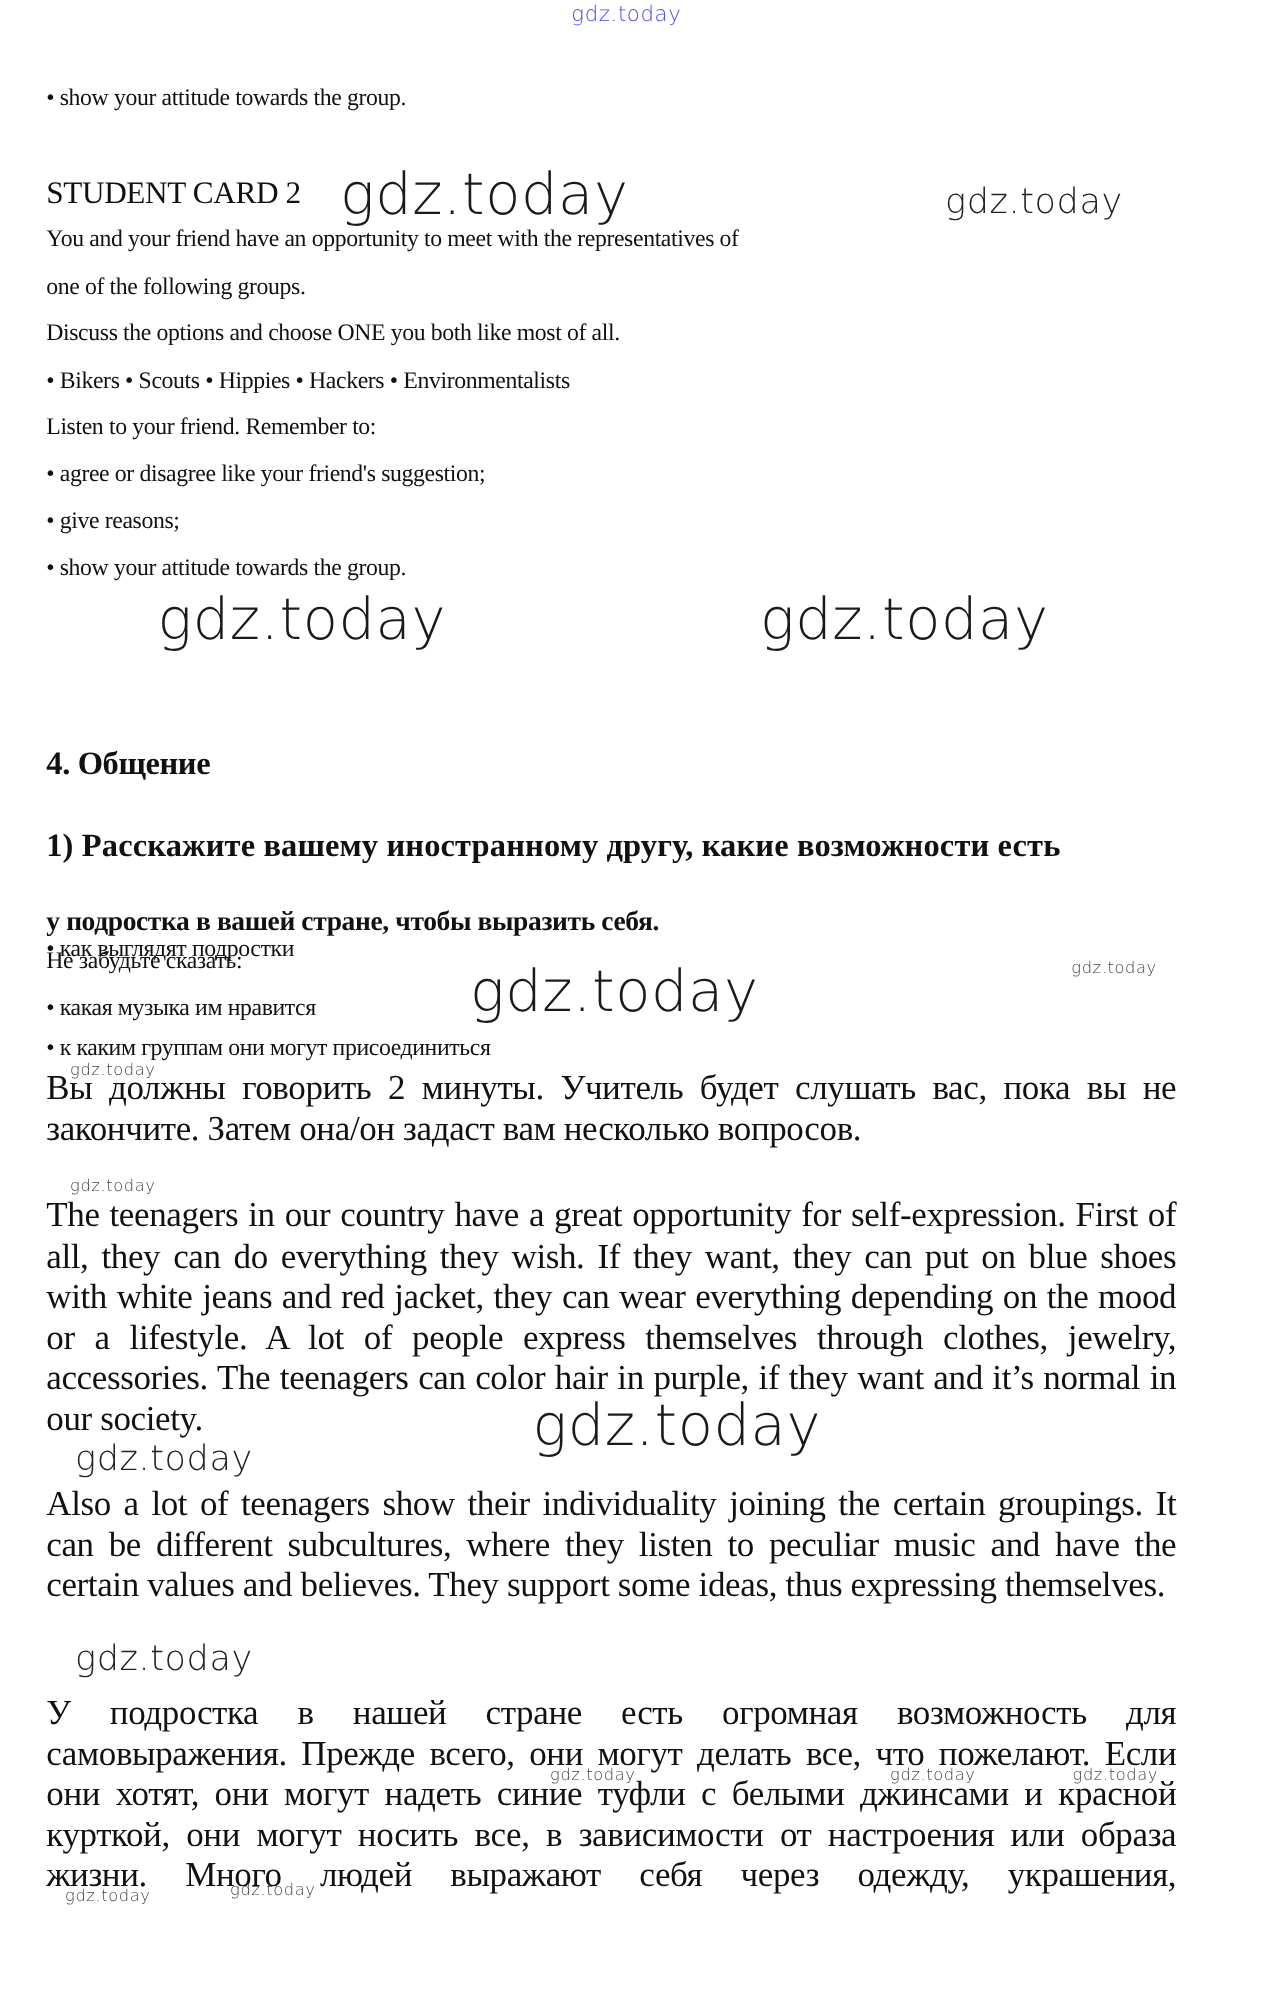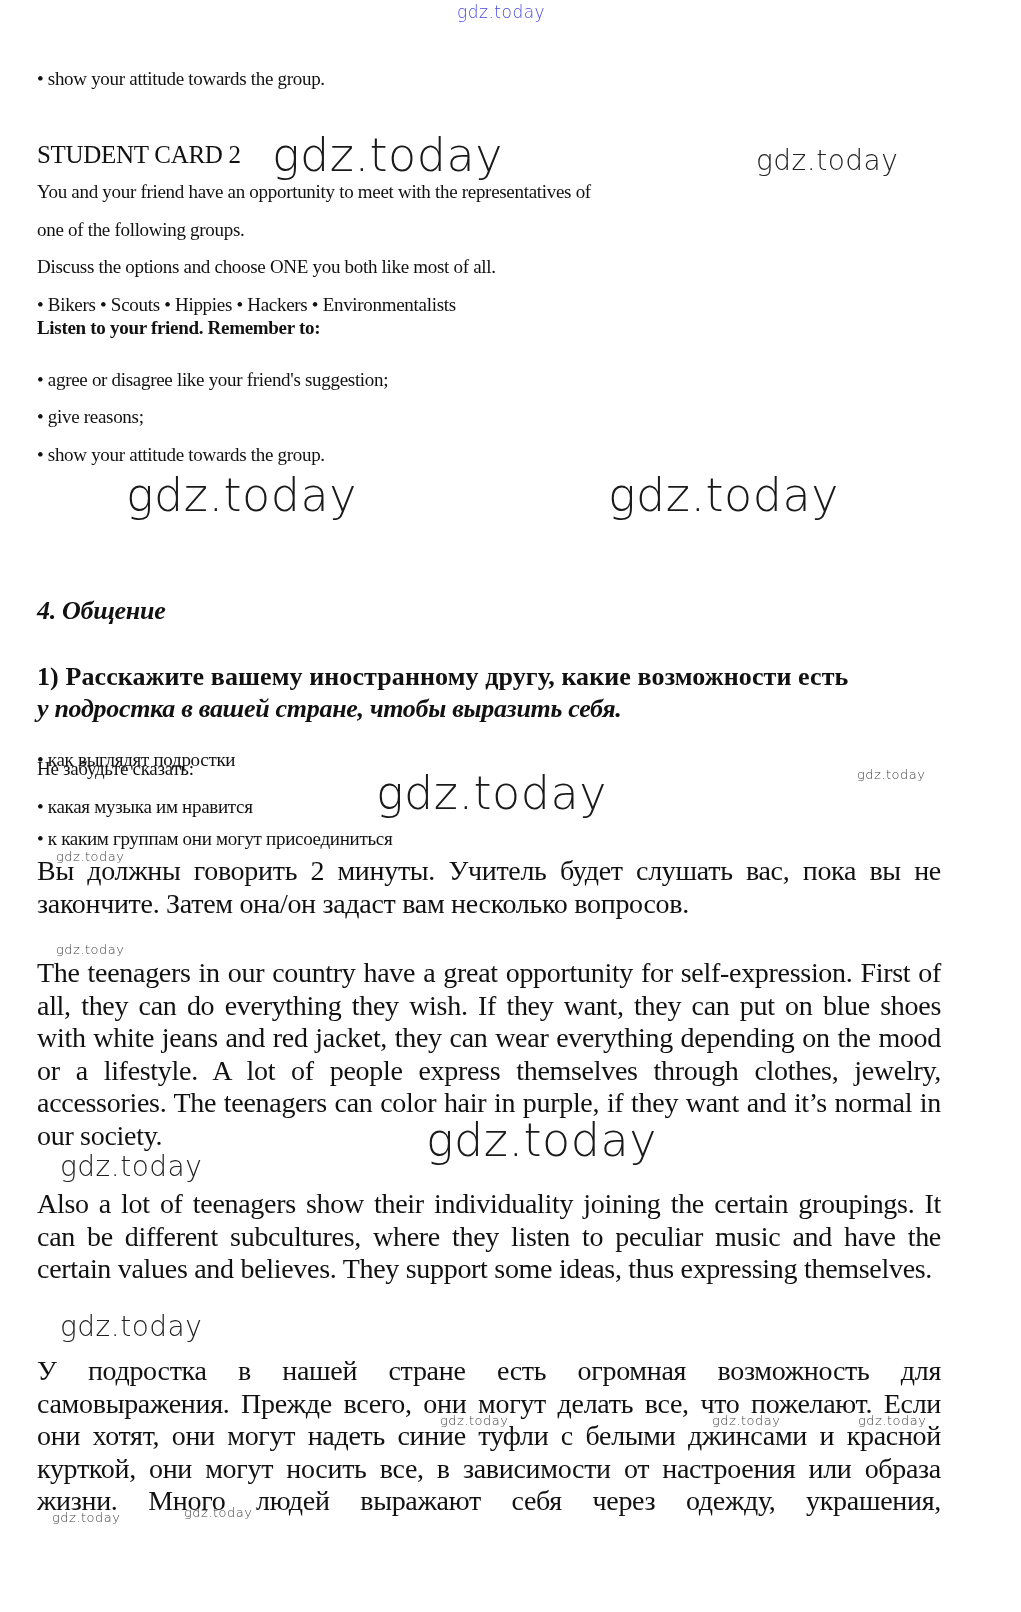--- a/index.html
+++ b/index.html
@@ -48,28 +48,28 @@
 <div class="wm small" style="left:52px; top:1511px;">gdz.today</div>
 <div class="wm small" style="left:184px; top:1506px;">gdz.today</div>
 
 <div class="line" style="top:62px;">• show your attitude towards the group.</div>
 
 <div class="line" style="top:138px; font-size:25px;">STUDENT CARD 2</div>
 <div class="line" style="top:175px;">You and your friend have an opportunity to meet with the representatives of</div>
 <div class="line" style="top:213px;">one of the following groups.</div>
 <div class="line" style="top:250px;">Discuss the options and choose ONE you both like most of all.</div>
 <div class="line" style="top:288px;">• Bikers • Scouts • Hippies • Hackers • Environmentalists</div>
-<div class="line" style="top:311px;font-weight:bold;">Listen to your friend. Remember to:</div>
+<div class="line" style="top:325px;">Listen to your friend. Remember to:</div>
 <div class="line" style="top:363px;">• agree or disagree like your friend's suggestion;</div>
 <div class="line" style="top:400px;">• give reasons;</div>
 <div class="line" style="top:438px;">• show your attitude towards the group.</div>
 
-<div class="line bold" style="top:594px; font-size:26px;font-style:italic;">4. Общение</div>
+<div class="line bold" style="top:594px; font-size:26px;">4. Общение</div>
 <div class="line bold" style="top:660px; font-size:26px; letter-spacing:0.1px;">1) Расскажите вашему иностранному другу, какие возможности есть</div>
-<div class="line bold" style="top:692px; font-size:26px;font-style:italic;">у подростка в вашей стране, чтобы выразить себя.</div>
+<div class="line bold" style="top:720px; font-size:22px;">у подростка в вашей стране, чтобы выразить себя.</div>
 <div class="line" style="top:752px;text-align:right;">Не забудьте сказать:</div>
 <div class="line" style="top:743px;">• как выглядят подростки</div>
 <div class="line" style="top:790px;">• какая музыка им нравится</div>
 <div class="line" style="top:822px;">• к каким группам они могут присоединиться</div>
 <div class="just" style="top:855px;">Вы должны говорить 2 минуты. Учитель будет слушать вас, пока вы не закончите. Затем она/он задаст вам несколько вопросов.</div>
 
 <div class="just" style="top:957px;">The teenagers in our country have a great opportunity for self-expression. First of all, they can do everything they wish. If they want, they can put on blue shoes with white jeans and red jacket, they can wear everything depending on the mood or a lifestyle. A lot of people express themselves through clothes, jewelry, accessories. The teenagers can color hair in purple, if they want and it’s normal in our society.</div>
 <div class="just" style="top:1188px;">Also a lot of teenagers show their individuality joining the certain groupings. It can be different subcultures, where they listen to peculiar music and have the certain values and believes. They support some ideas, thus expressing themselves.</div>
 <div class="just full-last" style="top:1355px;">У подростка в нашей стране есть огромная возможность для самовыражения. Прежде всего, они могут делать все, что пожелают. Если они хотят, они могут надеть синие туфли с белыми джинсами и красной курткой, они могут носить все, в зависимости от настроения или образа жизни. Много людей выражают себя через одежду, украшения,</div>
 

